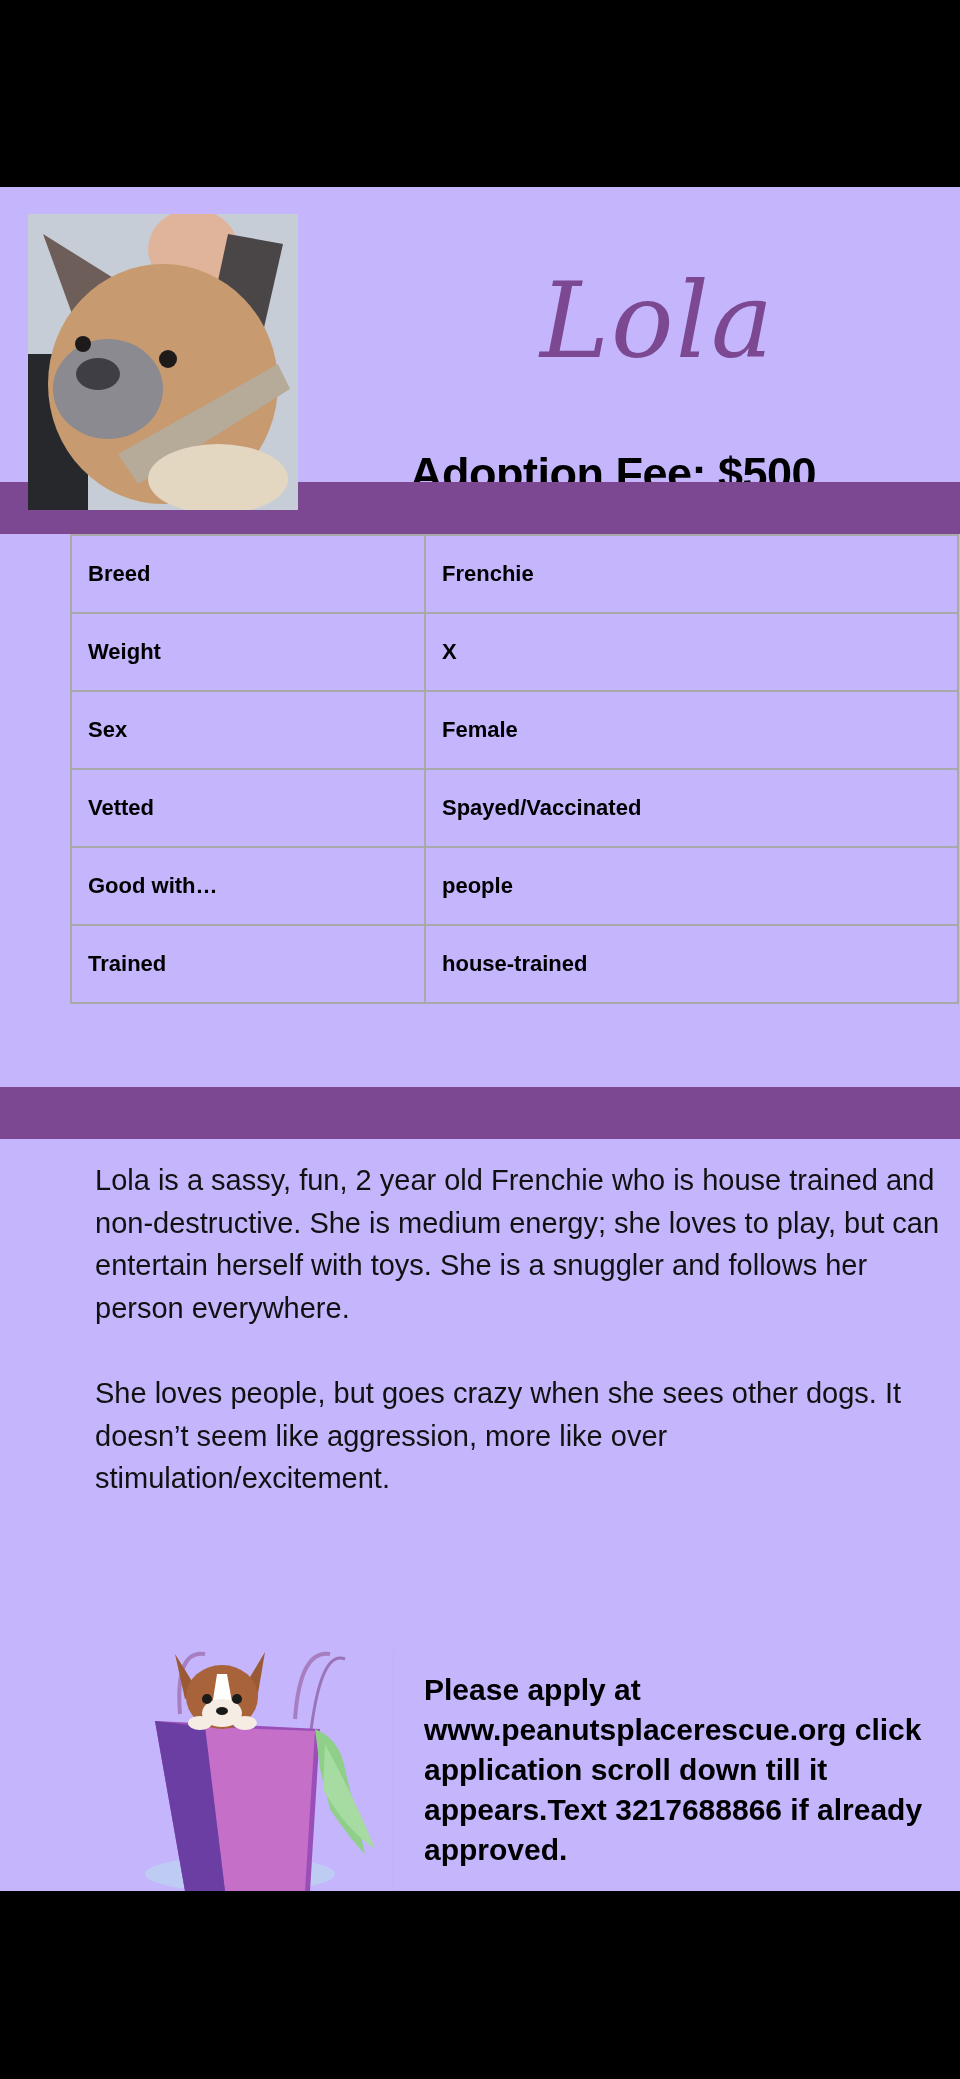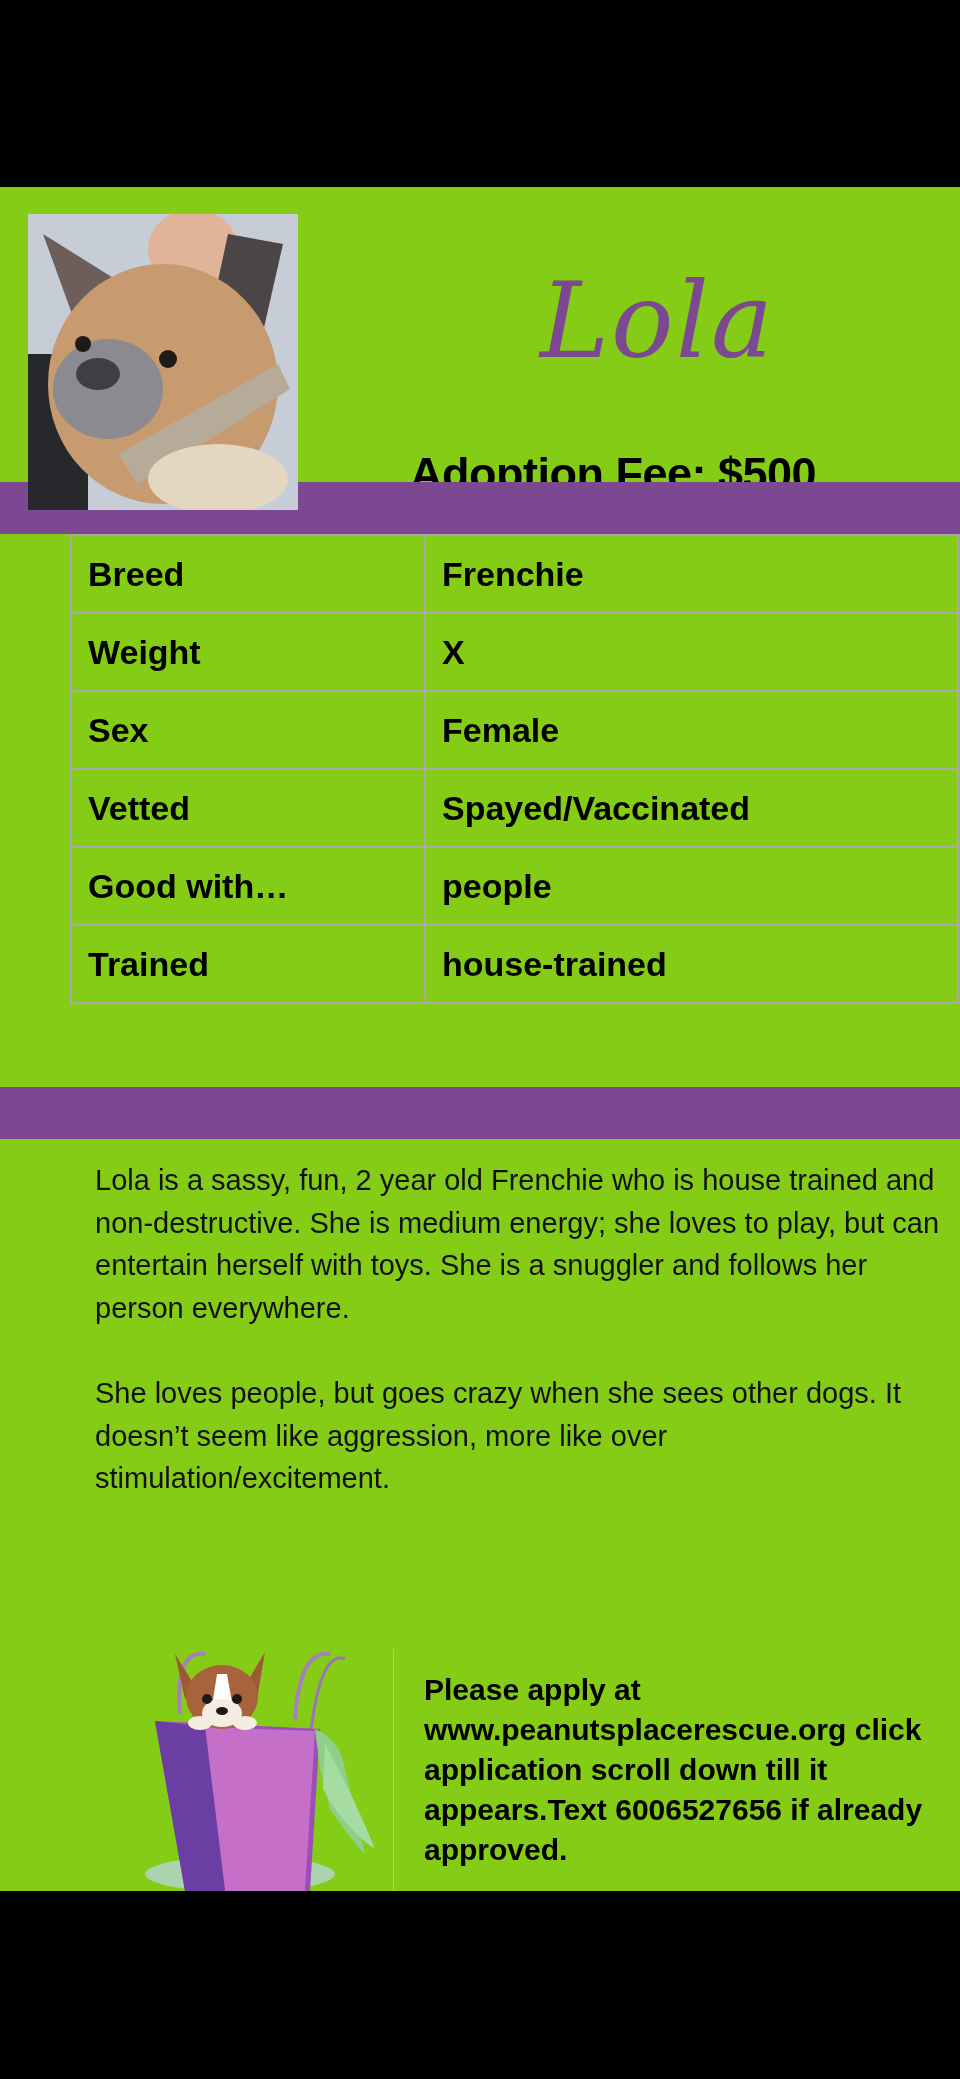--- a/index.html
+++ b/index.html
@@ -1,27 +1,27 @@
 <!DOCTYPE html>
 <html><head>
 <meta charset="utf-8">
 <style>
   html, body { margin:0; padding:0; }
   body { width:960px; height:2079px; background:#000; position:relative; overflow:hidden; font-family:"Liberation Sans", sans-serif; }
-  .page { position:absolute; left:0; top:187px; width:960px; height:1704px; background:#84cc16; overflow:hidden; }
+  .page { position:absolute; left:0; top:187px; width:960px; height:1704px; background:#c4b5fd; overflow:hidden; }
   .photo { position:absolute; left:28px; top:27px; width:270px; height:296px; overflow:hidden; z-index:3;
     background: radial-gradient(ellipse 55% 45% at 50% 55%, #c9a07a 0%, #b98d65 45%, #8b6a52 70%, #3b3a3e 100%); }
   .photo svg { width:100%; height:100%; display:block; }
   .name { position:absolute; left:540px; top:82px; font-family:"DejaVu Serif", serif; font-style:italic; font-size:104px; color:#7B4891; letter-spacing:2px; line-height:1; }
   .fee { position:absolute; left:410px; top:245px; font-family:"Liberation Sans", sans-serif; font-weight:bold; font-size:45px; color:#000; letter-spacing:-0.5px; line-height:1; white-space:nowrap;margin-top:19px; }
   .band { position:absolute; left:0; width:960px; background:#7B4891; }
   .band.top { top:295px; height:52px; z-index:2; }
   .band.bottom { top:900px; height:52px; }
   table.info { position:absolute; left:70px; top:347px; width:889px; border-collapse:collapse; }
-  table.info td { border:2px solid #a9a9a9; height:76px; padding:0 0 0 16px; font-family:"Liberation Sans", sans-serif; font-weight:bold; font-size:34px; color:#000; vertical-align:middle;margin-left:48px; }
+  table.info td { border:2px solid #a9a9a9; height:76px; padding:0 0 0 16px; font-family:"Liberation Sans", sans-serif; font-weight:bold; font-size:22px; color:#000; vertical-align:middle;margin-left:48px; }
   table.info td.k { width:336px; }
   .desc { position:absolute; left:95px; top:972px; width:845px; font-family:"Liberation Sans", sans-serif; font-size:29px; line-height:42.5px; color:#111; }
   .desc p { margin:0 0 43px 0; }
   .footer-img { position:absolute; left:145px; top:1462px; width:240px; height:242px; }
   .footer-img svg { width:100%; height:100%; }
   .vdiv { position:absolute; left:393px; top:1462px; width:1px; height:242px; background:#c9b3d3; }
   .apply { position:absolute; left:424px; top:1483px; width:520px; font-family:"Liberation Sans", sans-serif; font-weight:bold; font-size:30px; line-height:40px; color:#000; }
 </style>
 </head>
 <body>
@@ -103,15 +103,15 @@
       <path d="M72 25 L82 25 L90 70 L65 70 Z" fill="#ffffff"></path>
       <ellipse cx="77" cy="64" rx="20" ry="14" fill="#f5ede4"></ellipse>
       <circle cx="62" cy="50" r="5" fill="#1a1a1a"></circle>
       <circle cx="92" cy="50" r="5" fill="#1a1a1a"></circle>
       <ellipse cx="77" cy="62" rx="6" ry="4" fill="#1a1a1a"></ellipse>
       <ellipse cx="55" cy="74" rx="12" ry="7" fill="#f5ede4"></ellipse>
       <ellipse cx="100" cy="74" rx="12" ry="7" fill="#f5ede4"></ellipse>
     </svg>
   </div>
   <div class="vdiv"></div>
-  <div class="apply">Please apply at www.peanutsplacerescue.org click application scroll down till it appears.Text 6006527656 if already approved.</div>
+  <div class="apply">Please apply at www.peanutsplacerescue.org click application scroll down till it appears.Text 3217688866 if already approved.</div>
 
 </div>
 
 </body></html>

